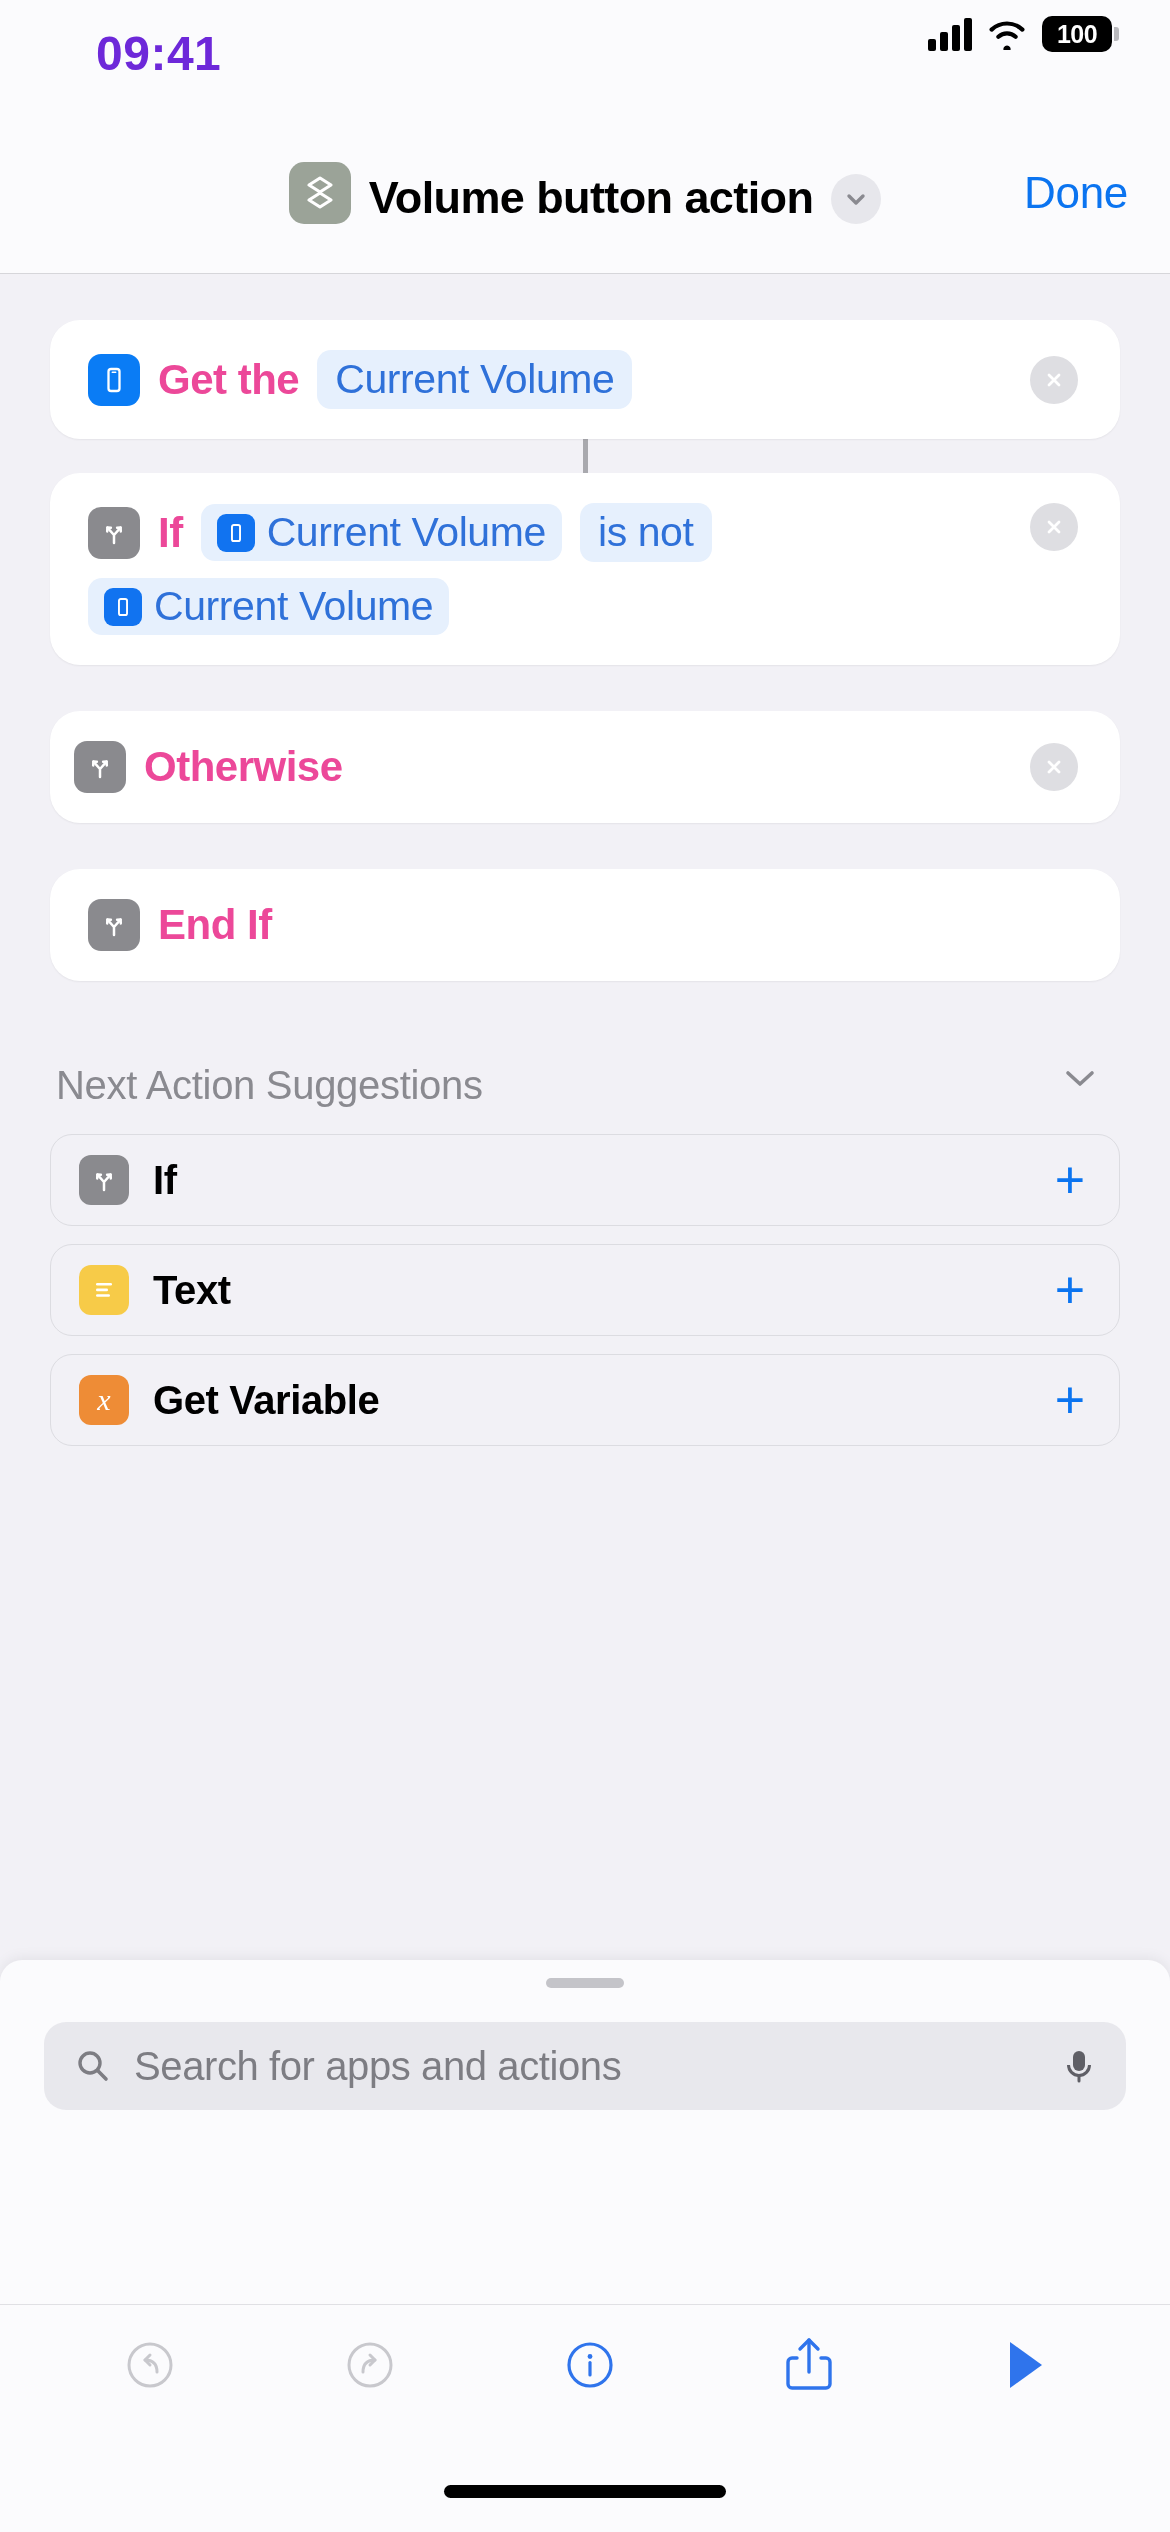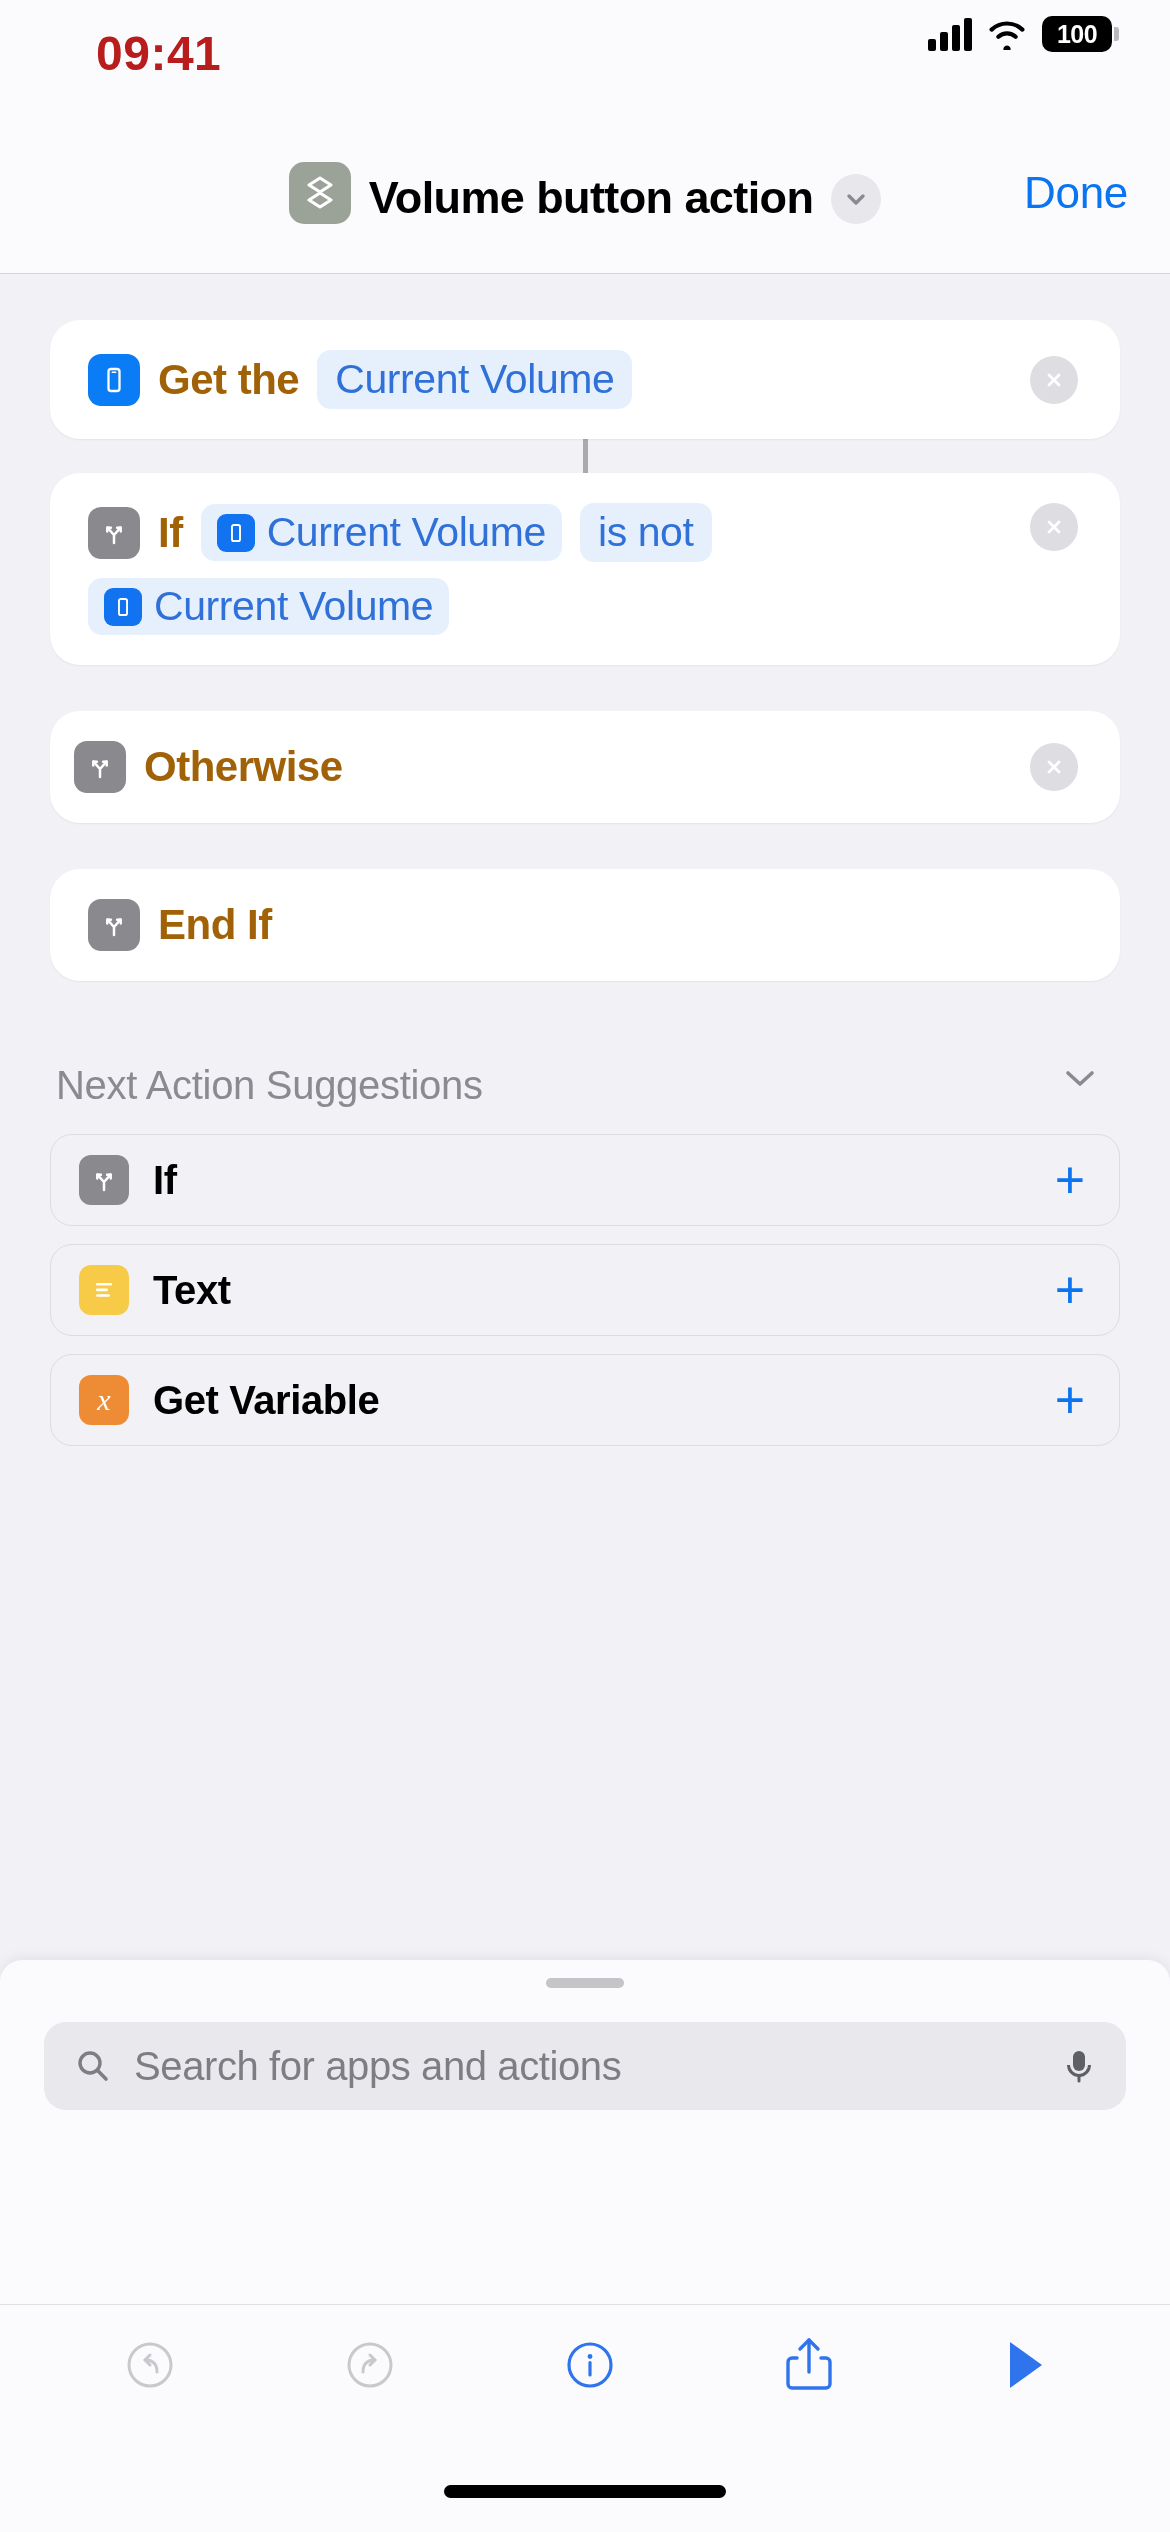--- a/index.html
+++ b/index.html
@@ -30,21 +30,21 @@
   }
   .status-time {
     position: absolute;
     left: 0; right: 0;
     top: 26px;
     text-align: left;
     padding-left: 96px;
     font-size: 48px;
     font-weight: bold;
     letter-spacing: 0.5px;
-    color: #b91c1c;
+    color: #6d28d9;
   }
   .status-right {
     position: absolute;
     right: 58px; top: 16px;
     display: flex;
     align-items: center;
     gap: 14px;
   }
   .bars { display: flex; align-items: flex-end; gap: 4px; height: 34px; }
   .bars i { display:block; width: 8px; background: #000; border-radius: 2px; }
@@ -162,21 +162,21 @@
   }
   .act-icon.blue { background: #0a7cf5; }
   .act-icon.gray { background: #8a8a8e; }
   .act-icon.yellow { background: #f6c councils; }
   .act-icon.yellow { background: #f7cb48; }
   .act-icon.orange { background: #ee8c36; }
 
   .act-text {
     font-size: 42px;
     font-weight: bold;
-    color: #a16207;
+    color: #ec4899;
     letter-spacing: -0.5px;
     white-space: nowrap;
   }
 
   .token {
     display: inline-flex;
     align-items: center;
     gap: 12px;
     background: #e6f0fd;
     border-radius: 14px;

